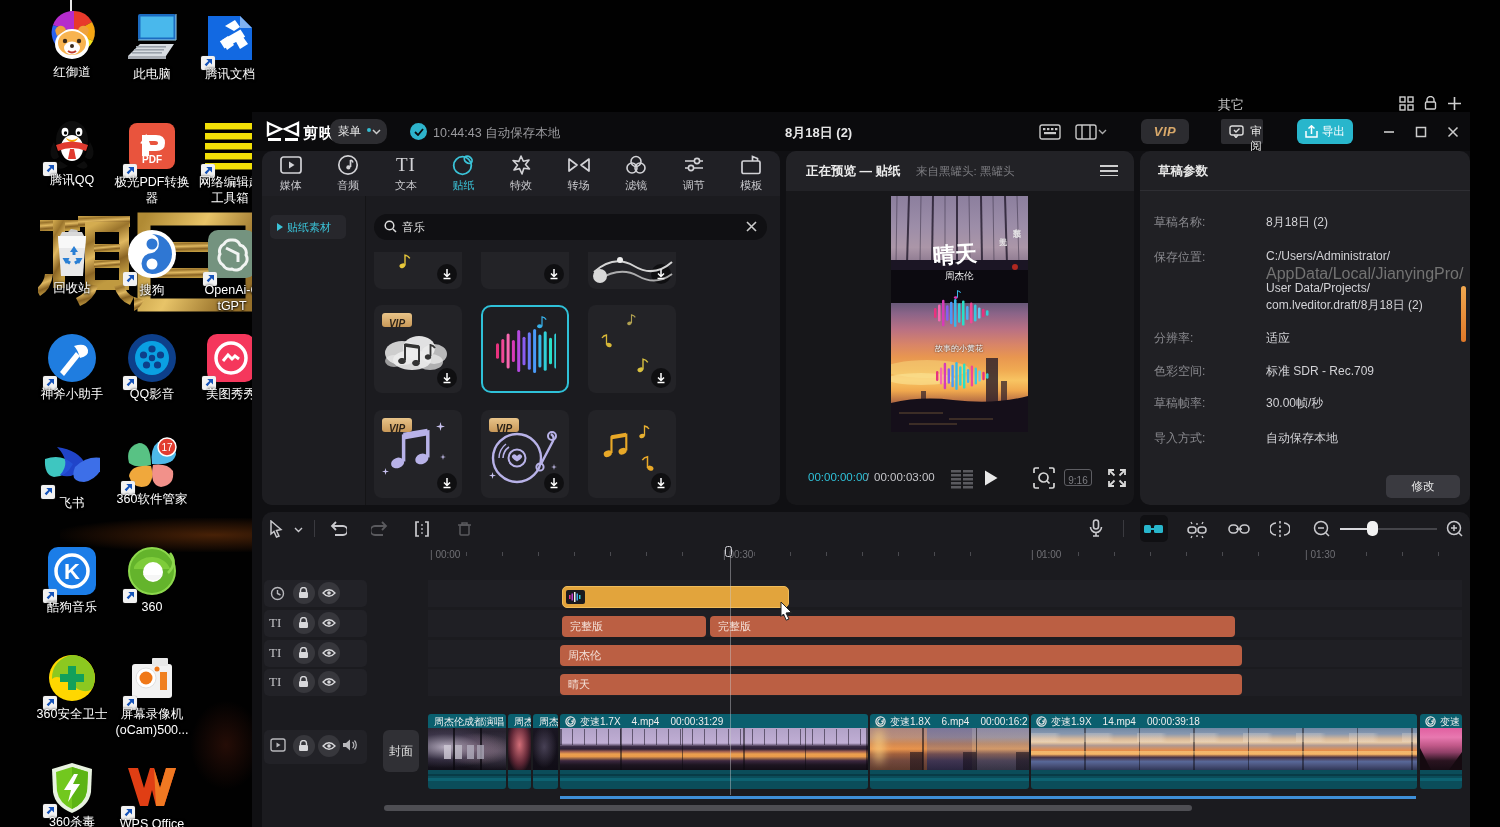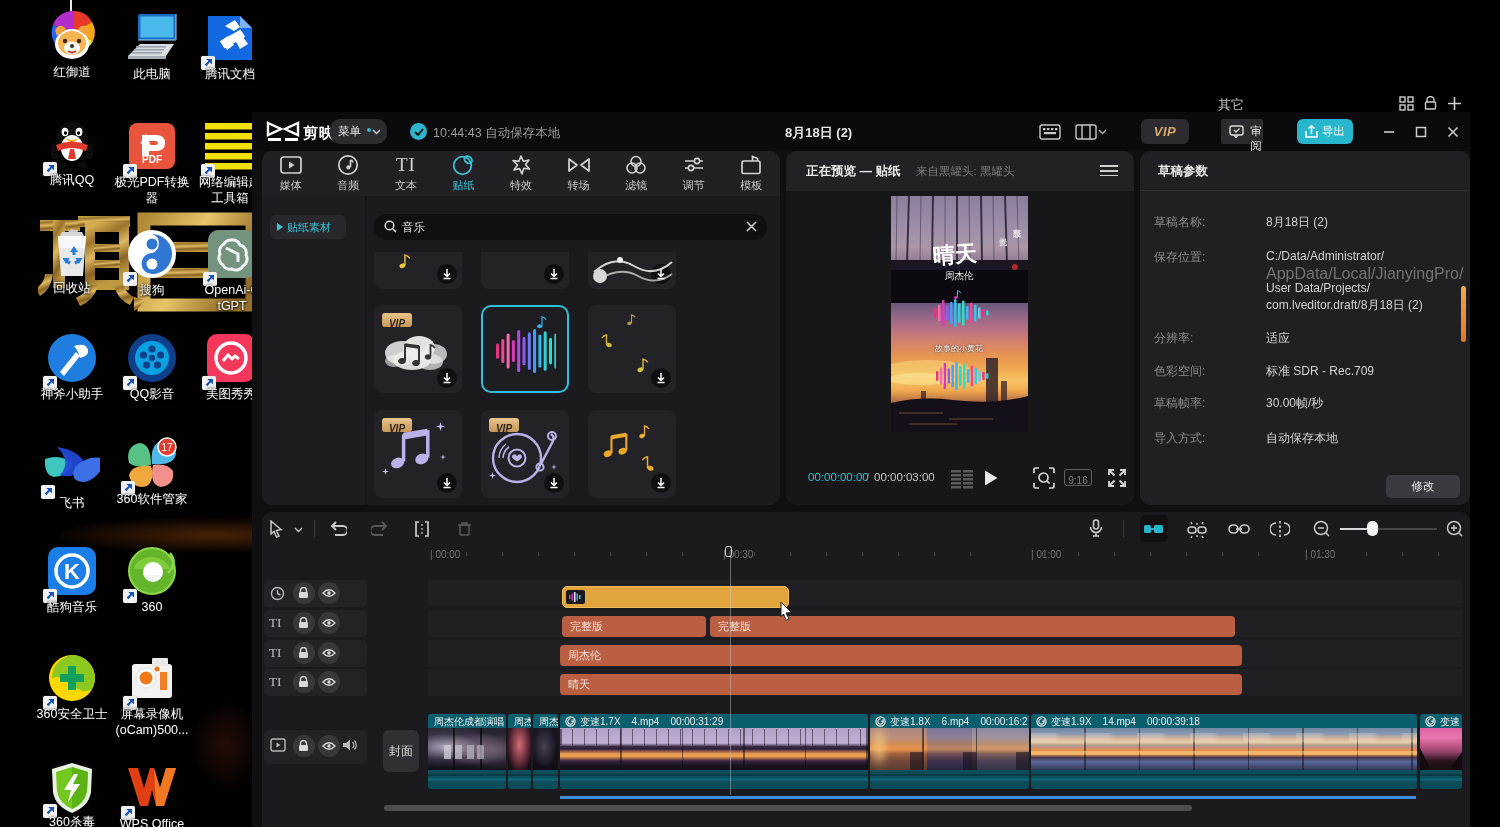--- a/index.html
+++ b/index.html
@@ -820,21 +820,21 @@
         <path d="M2 7 L2 2 L7 2 M13 2 L18 2 L18 7 M18 13 L18 18 L13 18 M7 18 L2 18 L2 13"></path>
         <path d="M2.5 2.5 L7.5 7.5 M17.5 2.5 L12.5 7.5 M17.5 17.5 L12.5 12.5 M2.5 17.5 L7.5 12.5"></path>
       </g>
     </svg>
 <div class="abs" style="left:1140px;top:151px;width:330px;height:354px;background:#202024;border-radius:10px;"></div>
 <div class="abs cjk" style="left:1158px;top:163px;color:#e8e8e8;font-size:12.5px;font-weight:bold;">草稿参数</div>
 <div class="abs" style="left:1140px;top:190px;width:330px;height:1px;background:#2e2e33;"></div>
 <div class="abs cjk" style="left:1154px;top:214px;color:#88888d;font-size:12px;">草稿名称:</div>
 <div class="abs cjk" style="left:1266px;top:214px;color:#d2d2d6;font-size:12px;white-space:nowrap;">8月18日 (2)</div>
 <div class="abs cjk" style="left:1154px;top:249px;color:#88888d;font-size:12px;">保存位置:</div>
-<div class="abs cjk" style="left:1266px;top:249px;color:#d2d2d6;font-size:12px;white-space:nowrap;">C:/Data/Administrator/</div>
+<div class="abs cjk" style="left:1266px;top:249px;color:#d2d2d6;font-size:12px;white-space:nowrap;">C:/Users/Administrator/</div>
 <div class="abs cjk" style="left:1266px;top:265px;color:#737373;font-size:16px;white-space:nowrap;">AppData/Local/JianyingPro/</div>
 <div class="abs cjk" style="left:1266px;top:281px;color:#d2d2d6;font-size:12px;white-space:nowrap;">User Data/Projects/</div>
 <div class="abs cjk" style="left:1266px;top:297px;color:#d2d2d6;font-size:12px;white-space:nowrap;">com.lveditor.draft/8月18日 (2)</div>
 <div class="abs cjk" style="left:1154px;top:330px;color:#88888d;font-size:12px;">分辨率:</div>
 <div class="abs cjk" style="left:1266px;top:330px;color:#d2d2d6;font-size:12px;white-space:nowrap;">适应</div>
 <div class="abs cjk" style="left:1154px;top:363px;color:#88888d;font-size:12px;">色彩空间:</div>
 <div class="abs cjk" style="left:1266px;top:363px;color:#d2d2d6;font-size:12px;white-space:nowrap;">标准 SDR - Rec.709</div>
 <div class="abs cjk" style="left:1154px;top:395px;color:#88888d;font-size:12px;">草稿帧率:</div>
 <div class="abs cjk" style="left:1266px;top:395px;color:#d2d2d6;font-size:12px;white-space:nowrap;">30.00帧/秒</div>
 <div class="abs cjk" style="left:1154px;top:430px;color:#88888d;font-size:12px;">导入方式:</div>

